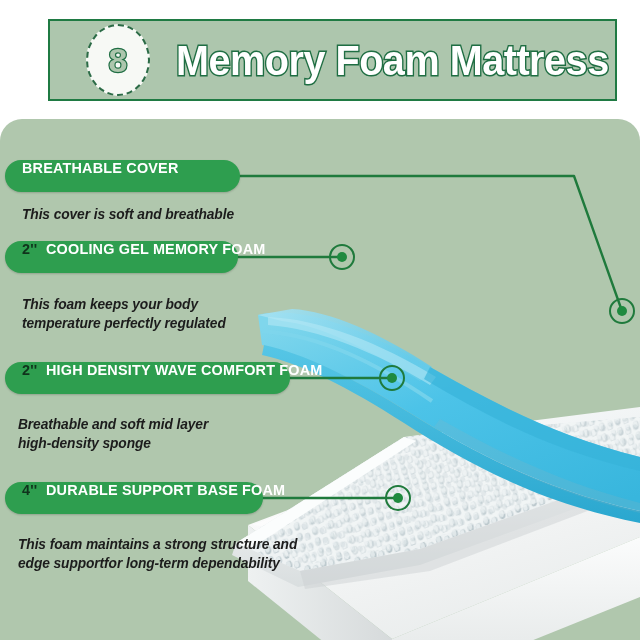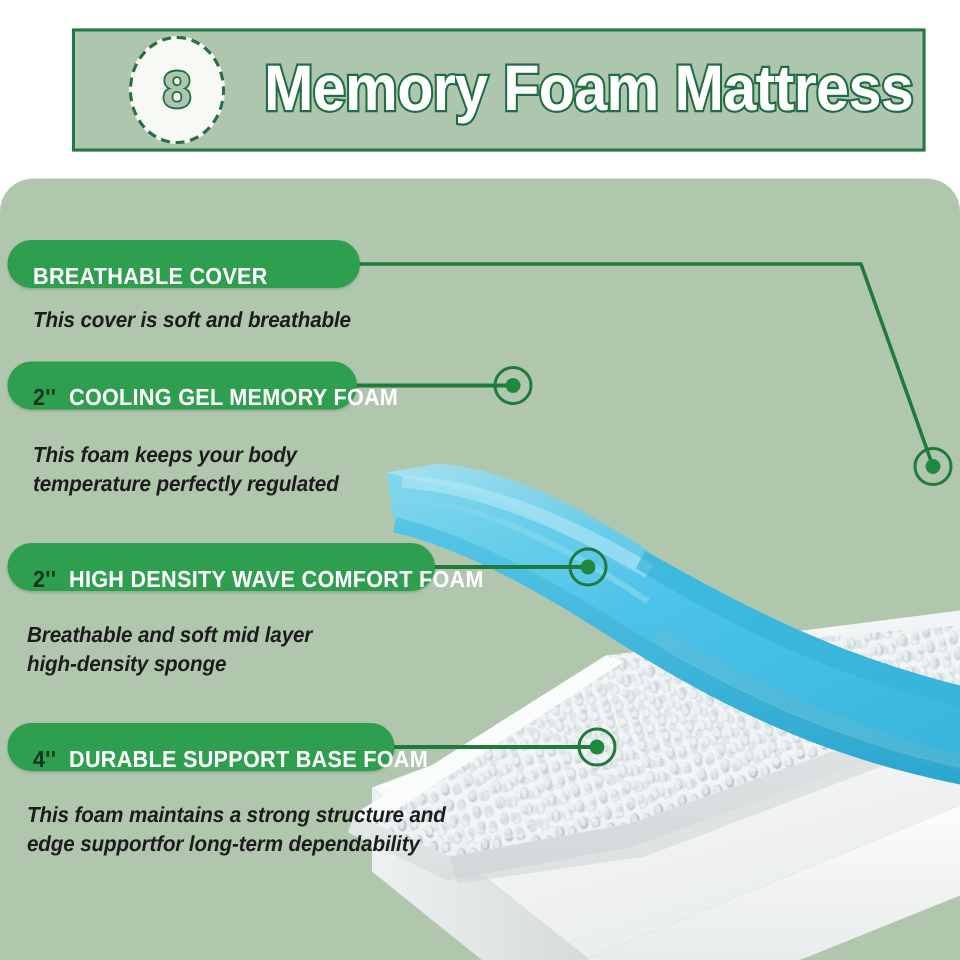--- a/index.html
+++ b/index.html
@@ -61,21 +61,21 @@
   }
 
   
   .art{position:absolute;left:0;top:0;width:640px;height:521px;}
 
   
   .pill{
     position:absolute;height:32px;
     background:#2e9e4f;
     border-radius:16px;
-    display:flex;align-items:flex-end;
+    display:flex;align-items:flex-start;
     padding:0 0 0 17px;
     box-sizing:border-box;
     box-shadow:0 1px 2px rgba(0,0,0,.18);
   }
   .pill-text{
     font-family:"Liberation Sans","DejaVu Sans",sans-serif;
     font-weight:bold;font-size:15.5px;line-height:1;
     color:#ffffff;white-space:nowrap;letter-spacing:0.2px;
     transform:scaleX(0.93);transform-origin:left center;
   }

